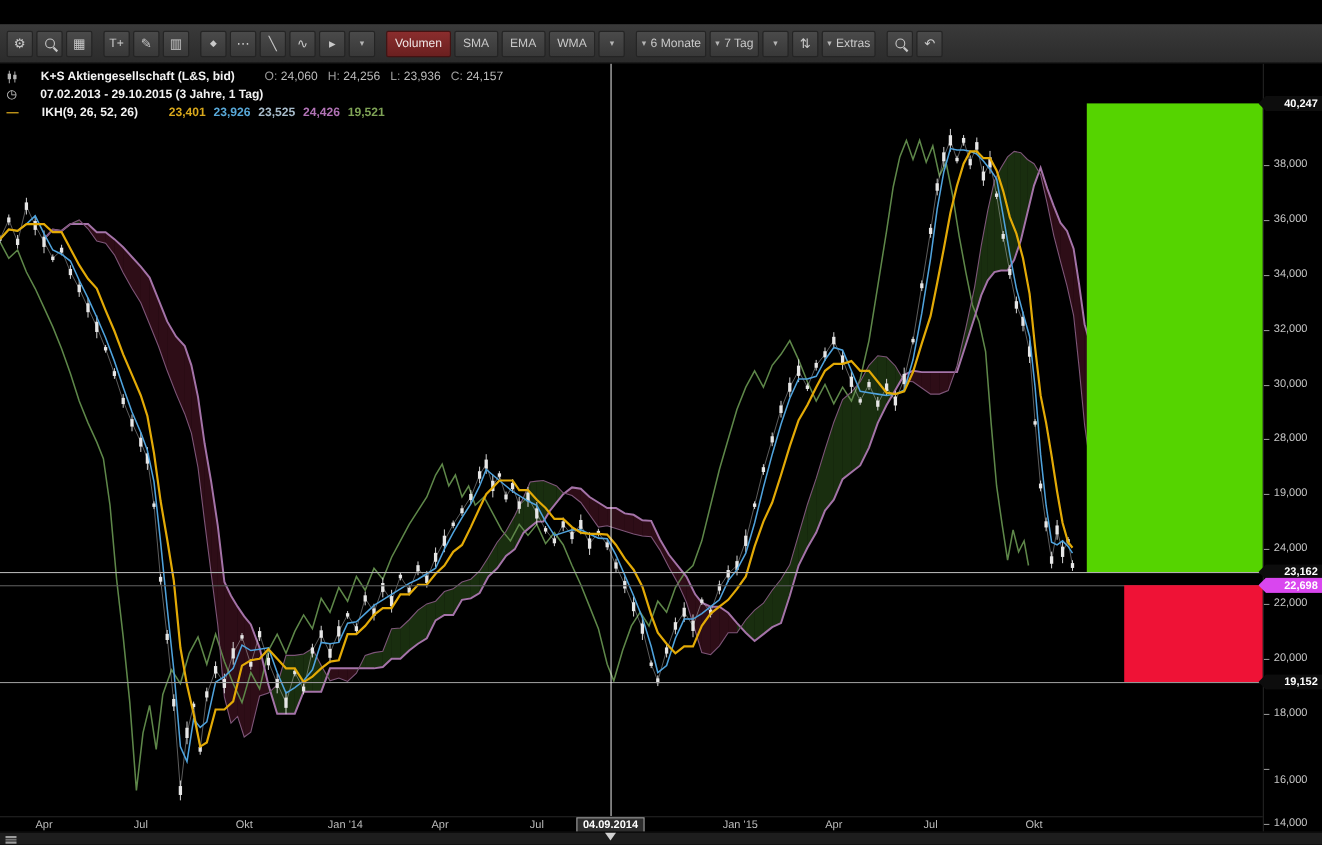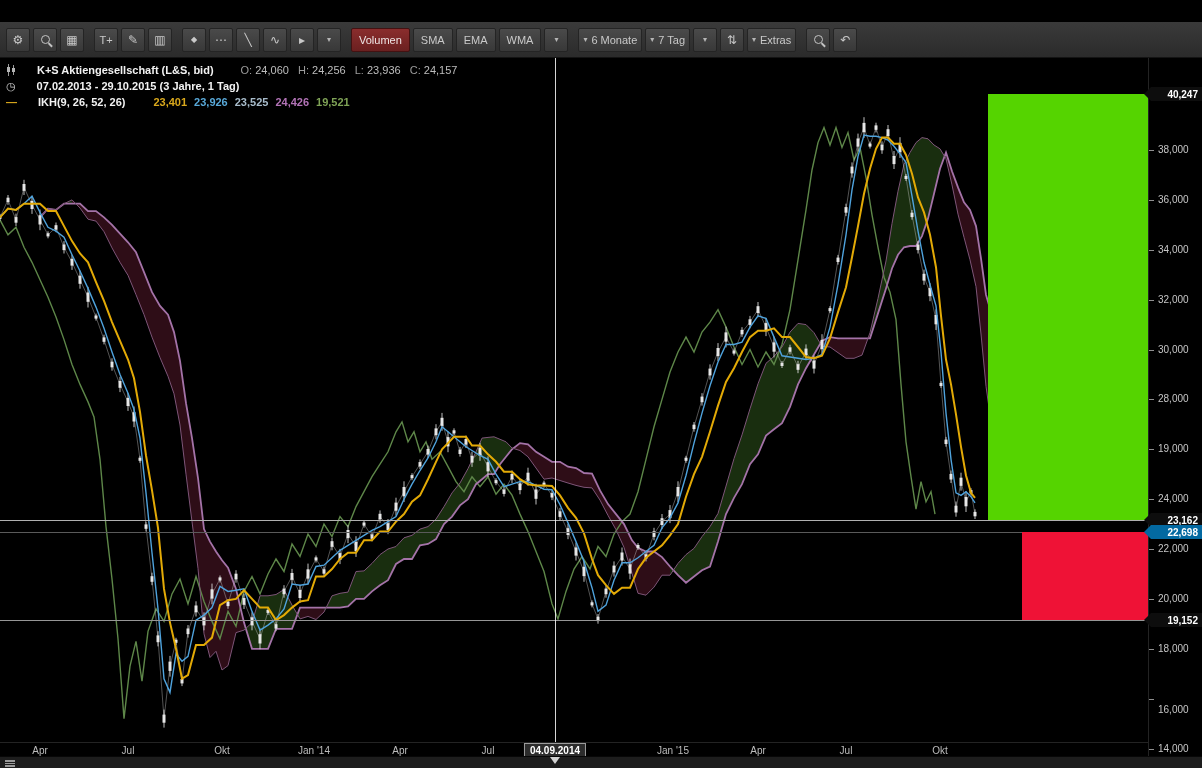--- a/index.html
+++ b/index.html
@@ -54,21 +54,21 @@
 
   .yaxis { position:absolute; left:1148px; top:0; width:54px; height:698px;
            border-left:1px solid #232323; }
   .ylabel { position:absolute; left:9px; height:12px; font-size:10px; color:#c6c6c6; }
   .ytick { position:absolute; left:0; width:5px; height:1px; background:#8f8f8f; }
   .badge { position:absolute; left:-5px; width:59px; height:14px; color:#fff;
            font-size:10px; font-weight:bold; display:flex; align-items:center;
            justify-content:flex-end; padding-right:5px;
            clip-path:polygon(0 50%, 7px 0, 100% 0, 100% 100%, 7px 100%); }
   .badge.dark { background:#0d0d0d; }
-  .badge.gray { background:#0369a1; }
+  .badge.gray { background:#d946ef; }
 
   .xaxis { position:absolute; left:0; top:684px; width:1148px; height:14px;
            border-top:1px solid #232323;padding-left:39px; }
   .xlabel { position:absolute; top:2px; transform:translateX(-50%); font-size:10px;
             color:#bdbdbd; white-space:nowrap; }
   .cursor-badge { position:absolute; top:0; transform:translateX(-50%);
                   background:#2c2c2c; border:1px solid #9c9c9c; color:#fff;
                   font-size:10px; font-weight:bold; padding:0 5px; height:24px;
                   line-height:13px; }
 

